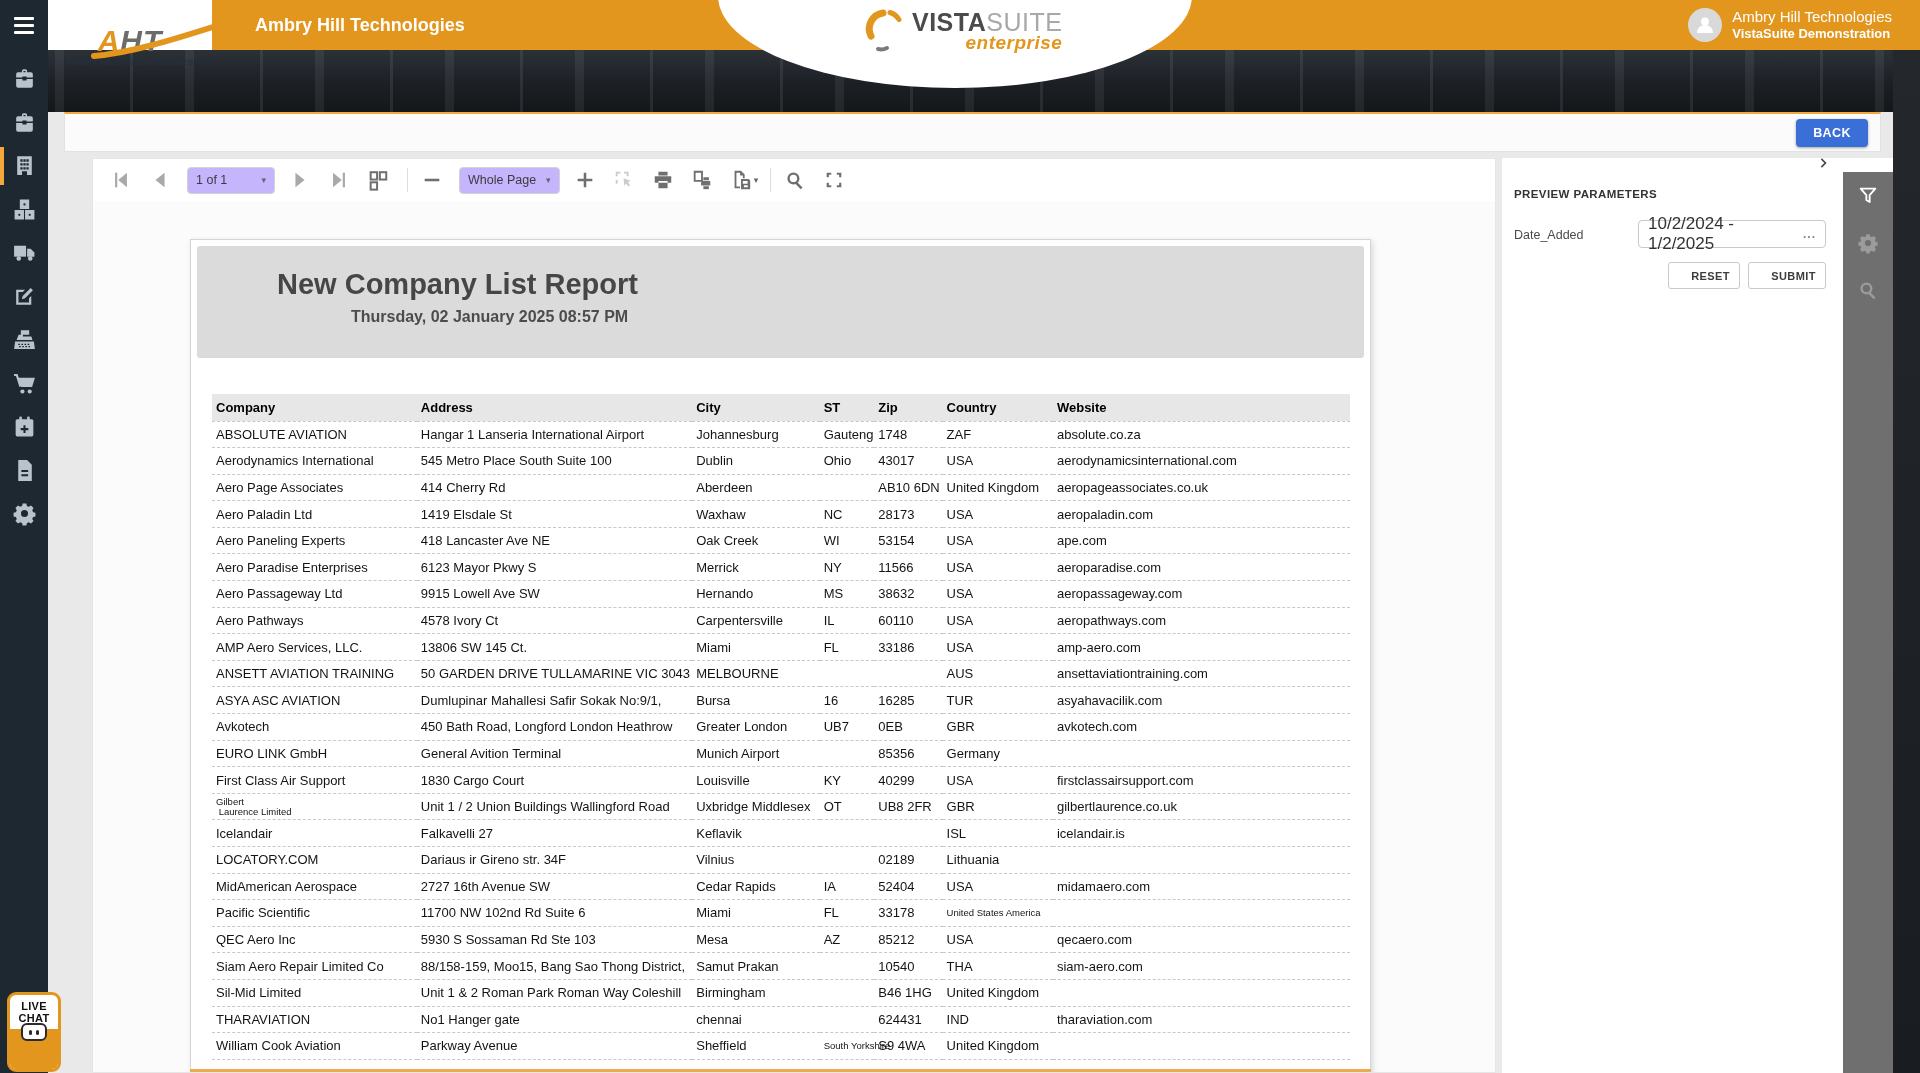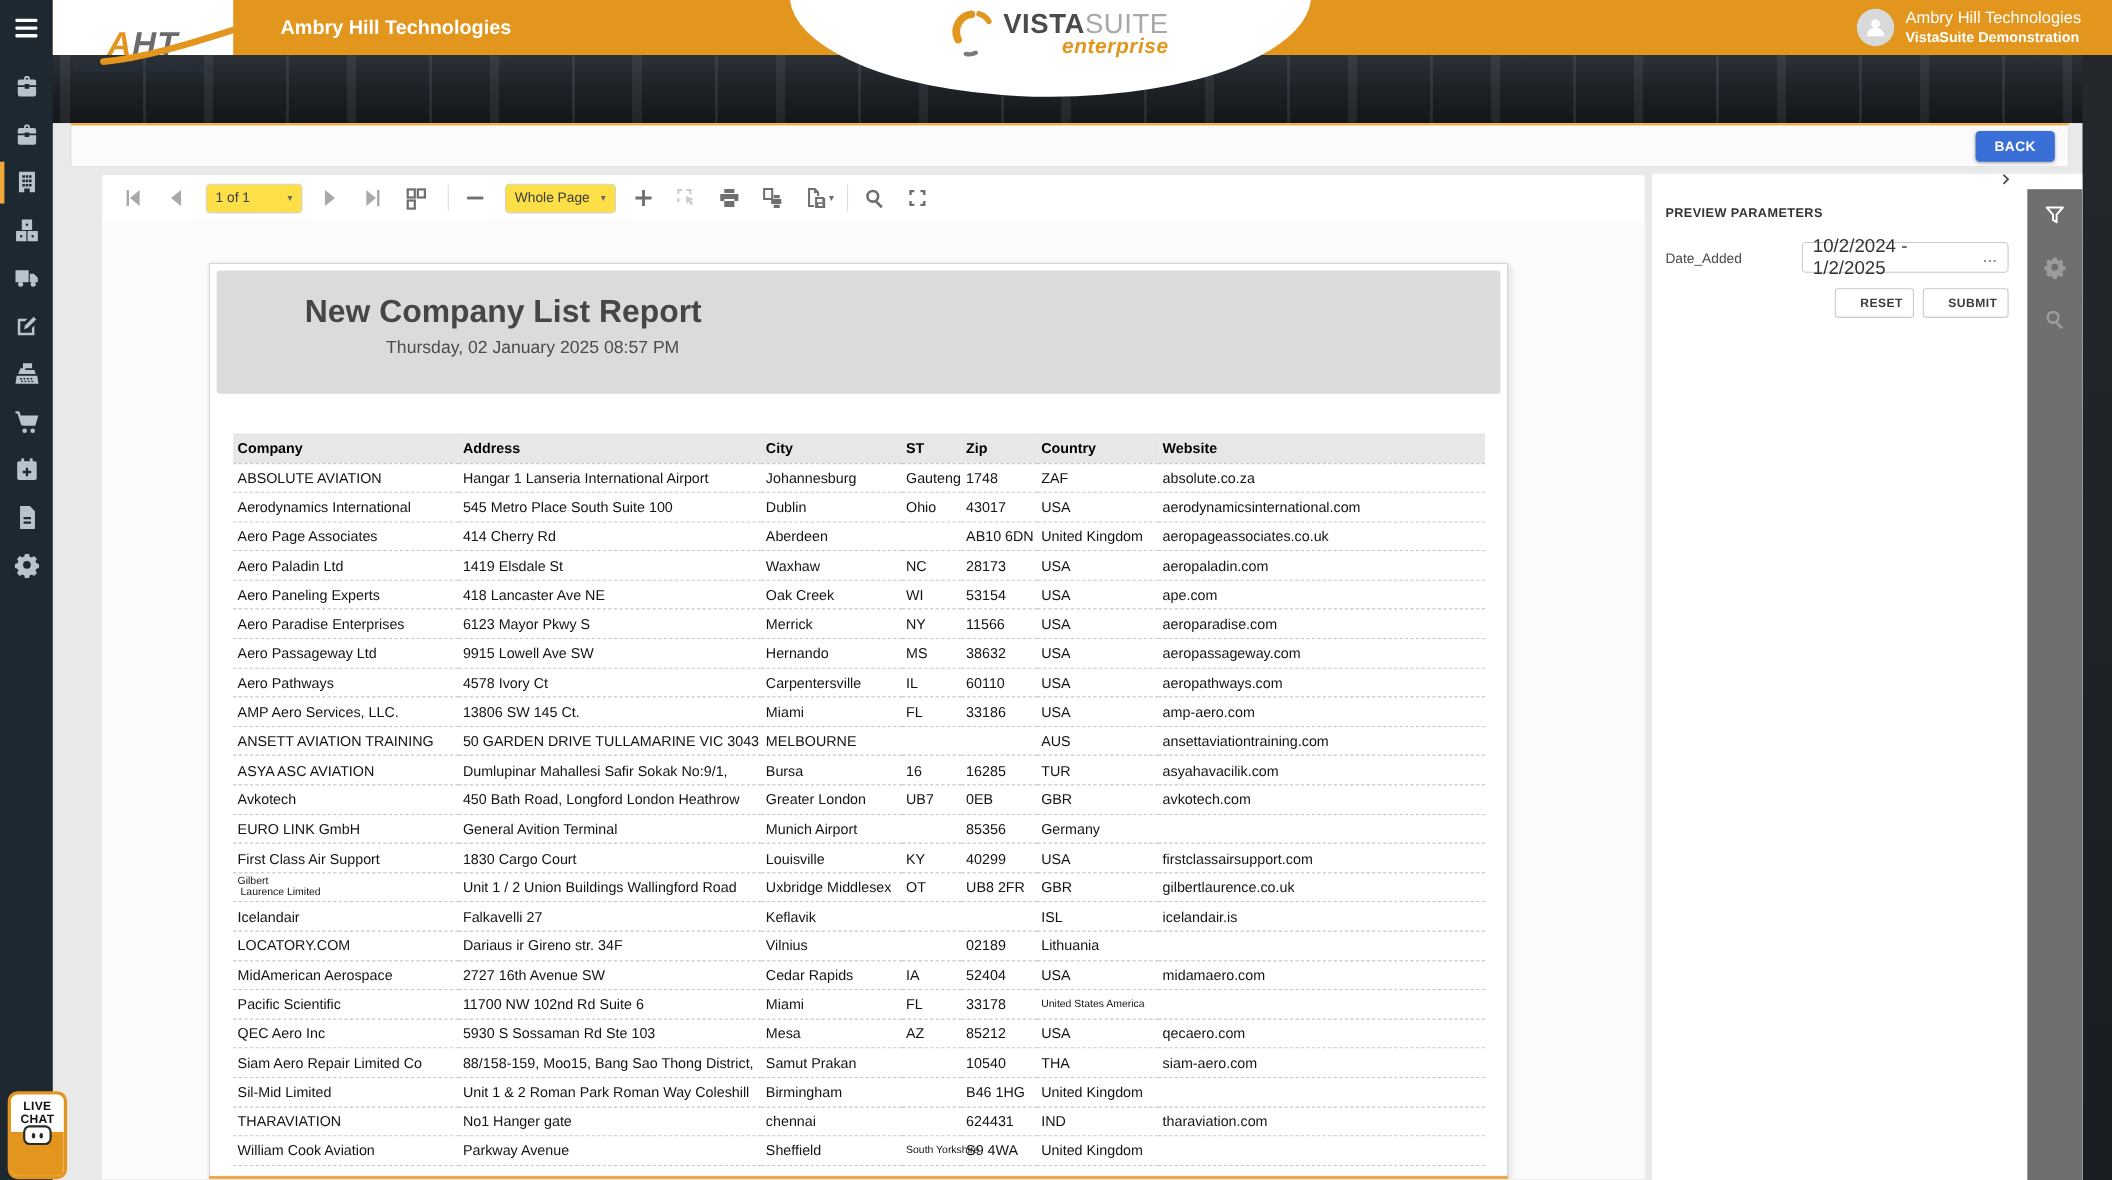--- a/index.html
+++ b/index.html
@@ -73,33 +73,33 @@
     box-shadow:0 1px 3px rgba(0,0,0,.35);cursor:pointer;font-family:inherit;}
 
   
   .viewer{position:absolute;left:44px;top:46px;width:1404px;bottom:0;background:#fff;border:1px solid #e6e6e6;}
   .toolbar{position:absolute;left:0;right:0;top:0;height:42px;display:flex;align-items:center;padding-left:16px;}
   .tb-btn{width:26px;height:26px;margin-right:13px;border:none;background:transparent;padding:1px;
     color:#6f6f6f;cursor:pointer;display:flex;align-items:center;}
   .tb-btn.light{color:#a9a9a9;}
   .tb-btn.disabled{color:#cbcbcb;cursor:default;}
   .tb-ic, .tb-ic svg{width:22px;height:22px;fill:currentColor;display:block;}
-  .tb-select{height:27px;min-width:88px;margin-right:13px;background:#fde047;border:1px solid #d3d3d3;border-radius:4px;
+  .tb-select{height:27px;min-width:88px;margin-right:13px;background:#c4b5fd;border:1px solid #d3d3d3;border-radius:4px;
     display:flex;align-items:center;justify-content:space-between;padding:0 8px;cursor:pointer;}
   .tb-select-val{font-size:12.5px;color:#3c3c3c;}
   .tb-caret{font-size:9px;color:#666;margin-left:10px;}
   .tb-btn .tb-caret{margin-left:2px;}
   .tb-sep{width:1px;height:24px;background:#ddd;margin:0 12px 0 2px;}
 
   .canvas{position:absolute;left:0;right:0;top:42px;bottom:0;background:#fbfbfb;overflow:hidden;}
   .page{position:absolute;left:97px;top:38px;width:1181px;height:1600px;background:#fff;
     border:1px solid #d5d5d5;box-shadow:2px 2px 6px rgba(0,0,0,.14);}
   .title-block{margin:6px;height:112px;background:#dbdbdb;border-radius:3px;padding-left:44px;}
   .rpt-title{padding:22px 0 0 36px;font-size:29px;font-weight:600;color:#464646;}
-  .rpt-sub{padding:7px 0 0 110px;font-size:16px;color:#4c4c4c;}
+  .rpt-sub{padding:7px 0 0 110px;font-size:16px;color:#4c4c4c;font-weight:bold;}
   .table-wrap{margin:36px 20px 0 21px;}
   table.rpt-table{width:100%;border-collapse:collapse;table-layout:fixed;font-size:13px;color:#141414;}
   .rpt-table th{background:#e7e7e7;text-align:left;font-weight:700;height:27px;padding:0 0 0 4px;
     font-size:13px;color:#000;white-space:nowrap;border-bottom:1px dashed #c8c8c8;}
   .rpt-table td{height:26.6px;padding:0 0 0 4px;border-bottom:1px dashed #c8c8c8;white-space:nowrap;overflow:visible;}
   .rpt-table td.small{font-size:9.5px;line-height:10px;white-space:pre;}
   .page-bottom-line{position:absolute;left:97px;width:1181px;height:3px;bottom:0;background:var(--pageline);}
 
   
   .panel{position:absolute;left:1454px;top:46px;width:391px;bottom:0;background:#fff;}

